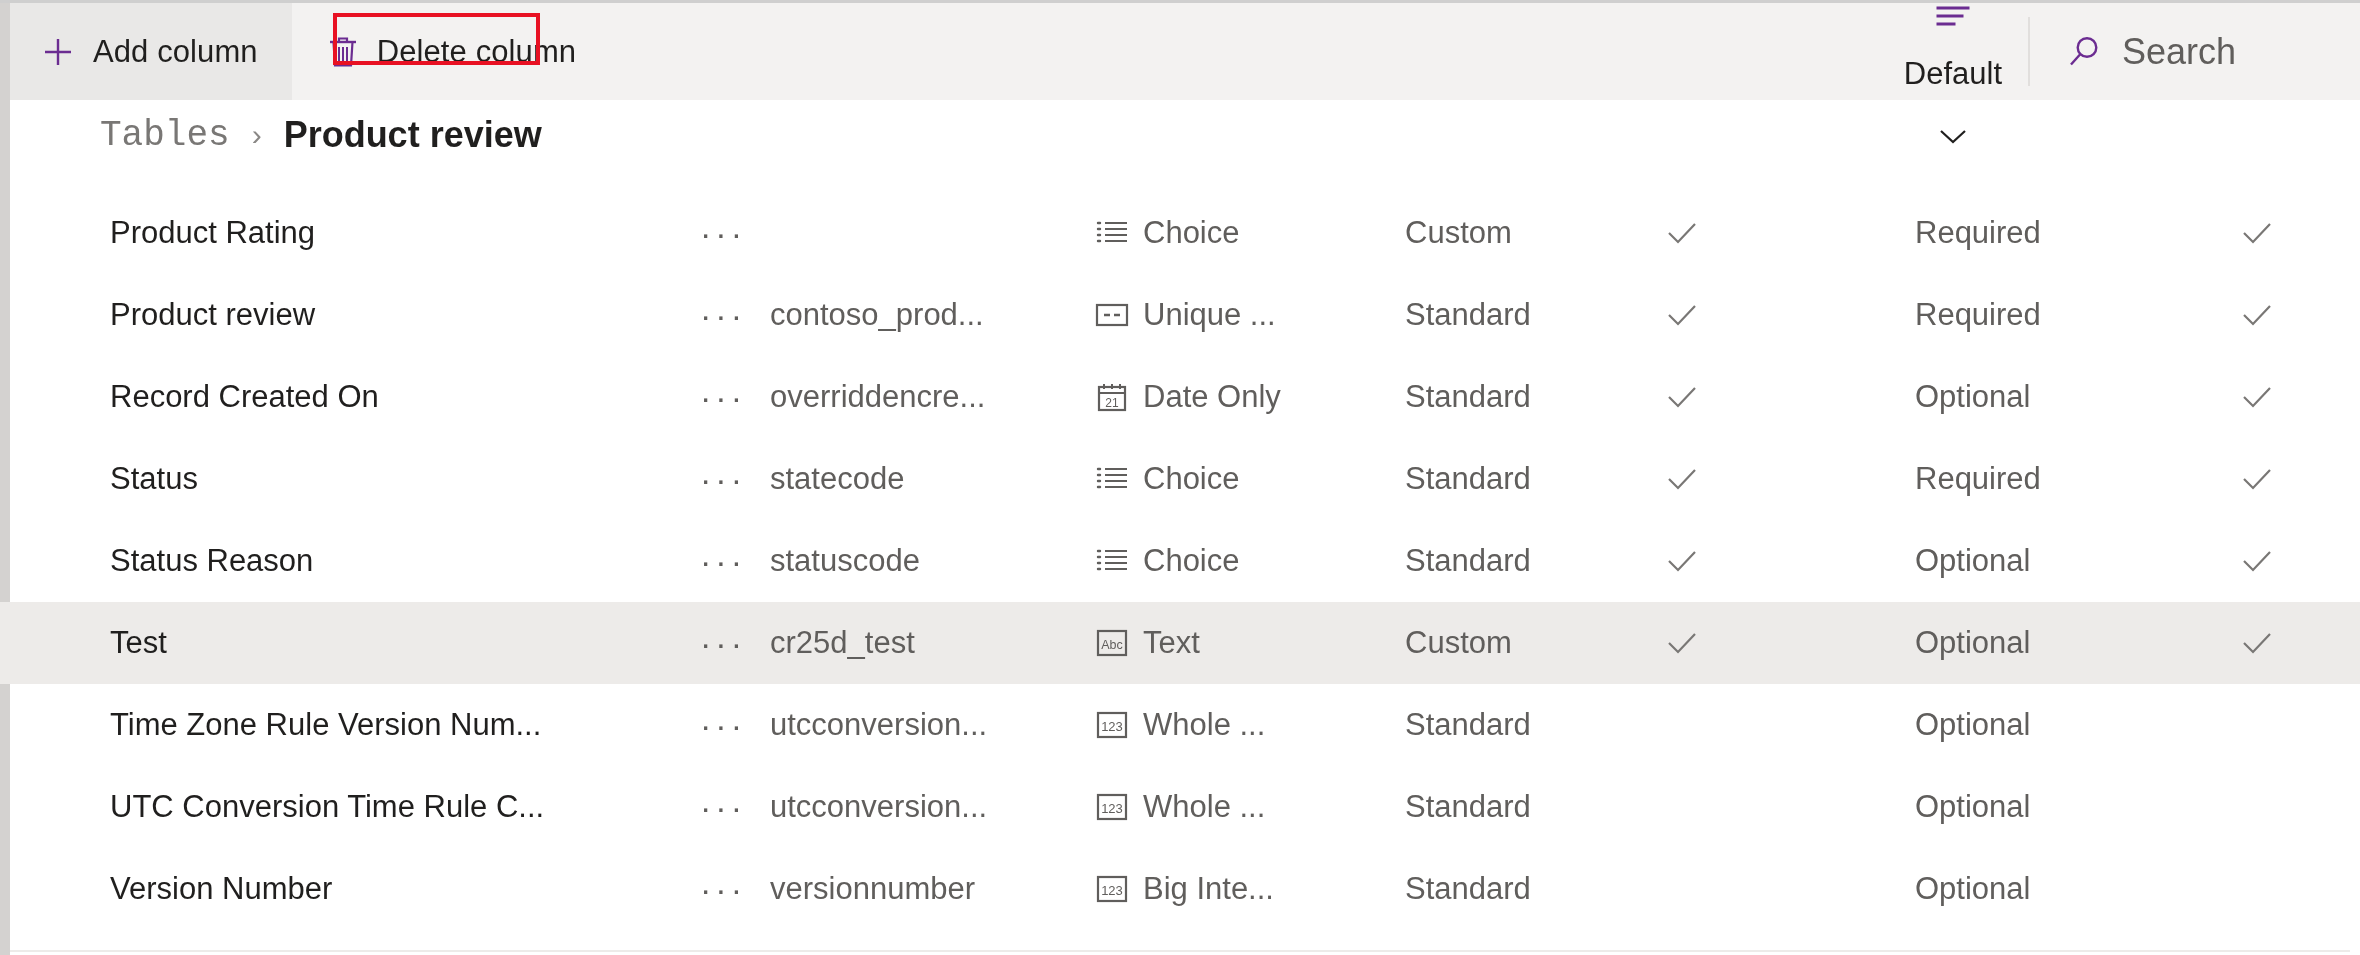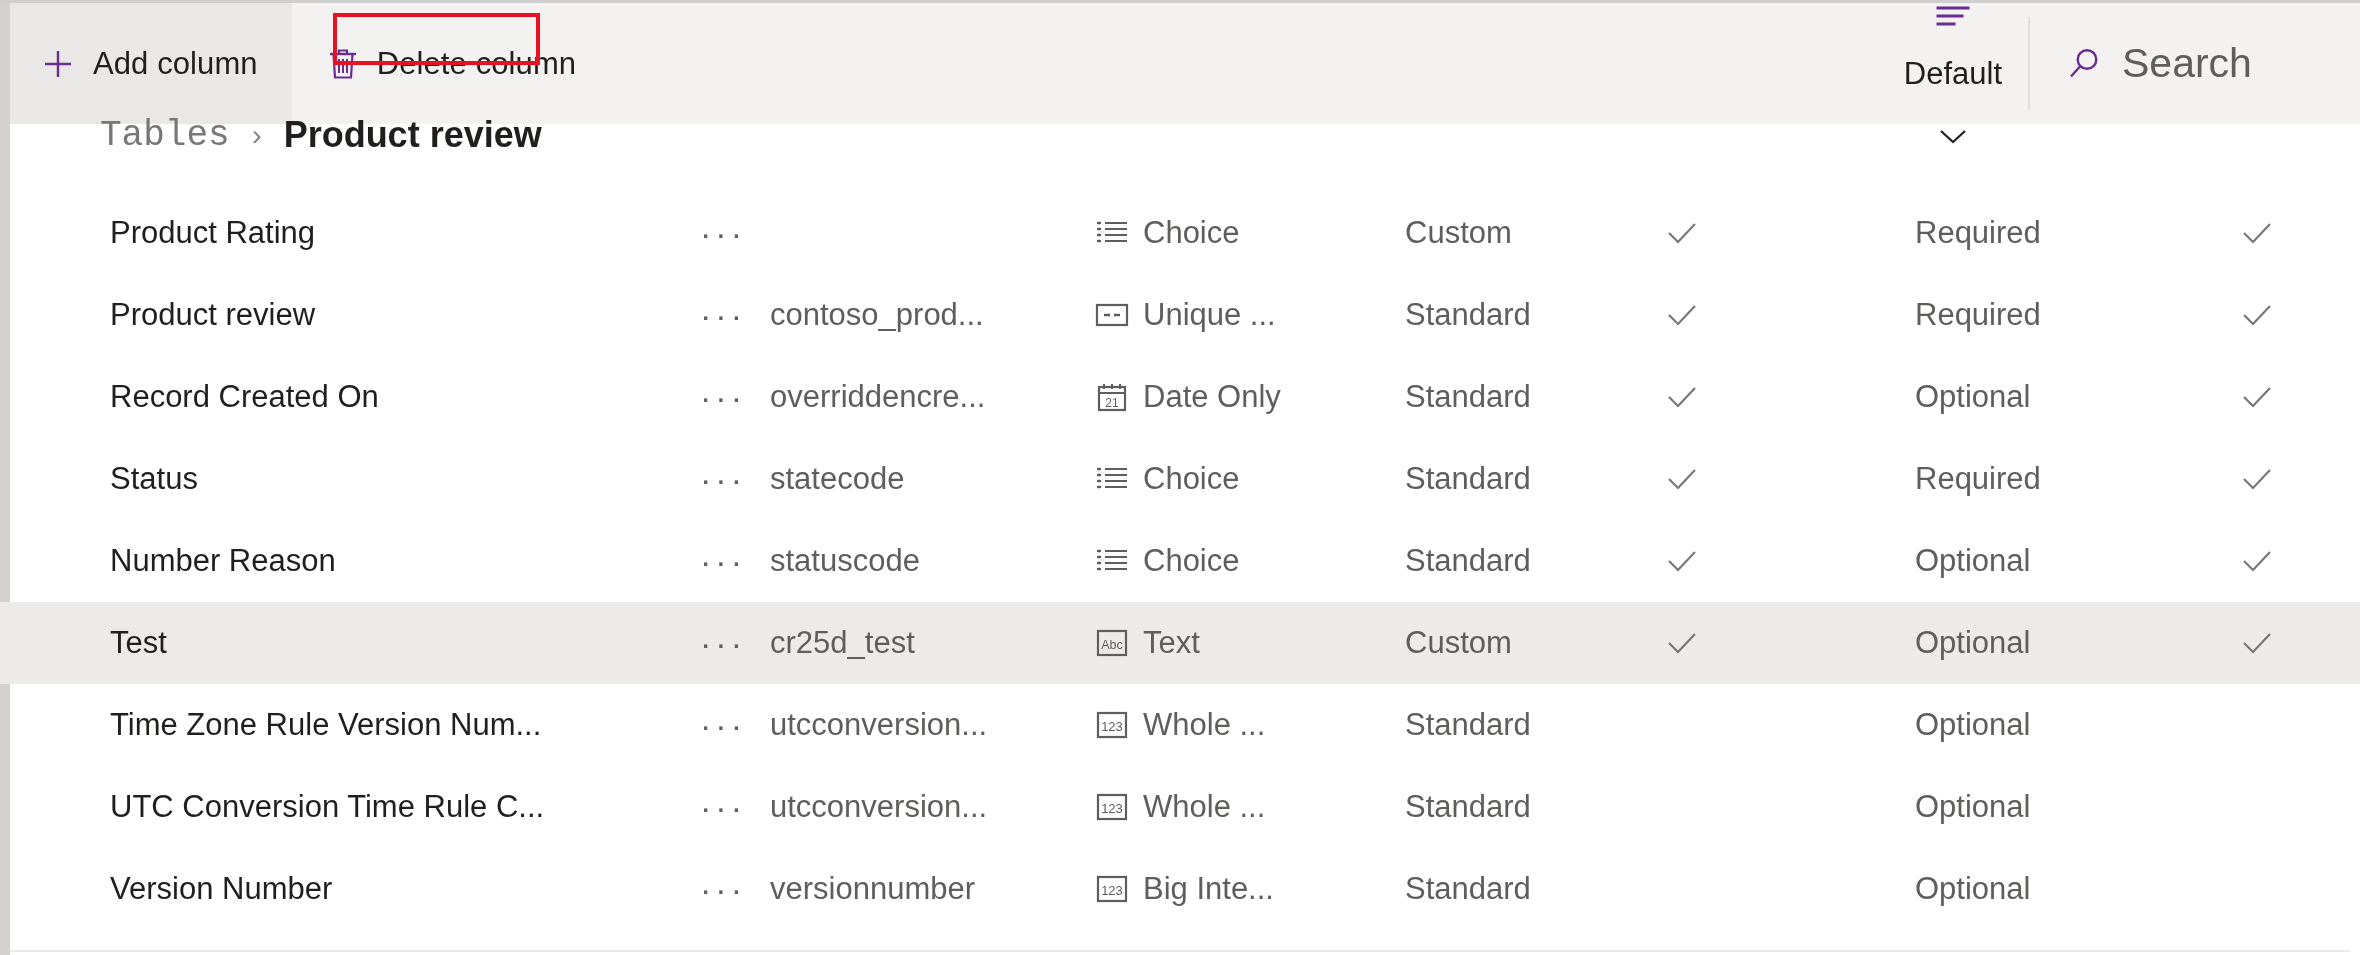--- a/index.html
+++ b/index.html
@@ -6,21 +6,21 @@
   html, body {
     width: 2360px; height: 955px;
     background: #ffffff;
     font-family: "Liberation Sans", "DejaVu Sans", sans-serif;
     overflow: hidden;
   }
   #app { position: relative; width: 2360px; height: 955px; background: #fff; }
 
   
   .commandbar {
-    position: absolute; left: 0; top: 0; width: 2360px; height: 124px;
+    position: absolute; left: 0; top: 0; width: 2360px; height: 100px;
     background: #f3f2f1;
     border-top: 3px solid #cfcfcf;
     display: flex; align-items: stretch;
   }
   .rail-left {
     width: 10px; background: #d4d2d0; flex: 0 0 10px;
   }
   .cmd-zone-left { display: flex; align-items: stretch; }
 
   .cmd-btn {
@@ -49,21 +49,21 @@
   .cmd-zone-right { display: flex; align-items: stretch; }
   .view-btn {
     display: flex; align-items: center; gap: 27px;
     padding: 0 26px 0 22px; height: 100%; cursor: pointer;
     font-size: 31px; color: #201f1e; white-space: nowrap; flex-direction: column;
   }
   .vdivider { width: 2px; background: #e1dfdd; align-self: stretch; margin: 14px 0; }
   .search-box {
     display: flex; align-items: center; gap: 20px;
     padding: 0 40px 0 36px; height: 100%; cursor: text;
-    font-size: 41px; color: #605e5c; white-space: nowrap;
+    font-size: 36px; color: #605e5c; white-space: nowrap;
     min-width: 330px;
   }
   .chev { color: #201f1e; }
 
   
   .breadcrumb {
     position: absolute; left: 0; top: 100px; width: 2360px;
     height: 70px;
     display: flex; align-items: center; gap: 0;
     padding-left: 100px;
@@ -310,21 +310,21 @@
             <span class="chk">
               <svg width="34" height="30" viewBox="0 0 34 30">
                 <path d="M4 15 L13 24 L30 6" stroke="#797775" stroke-width="2.2" fill="none"></path>
               </svg>
             </span>
           </div>
         </div>
       </div>
       <div class="row">
         <div class="row-inner">
-          <div class="cell c-name">Number Reason</div>
+          <div class="cell c-name">Status Reason</div>
           <div class="cell c-dots">···</div>
           <div class="cell c-logical">statuscode</div>
           <div class="cell c-type">
             <span class="type-ico">
               <svg width="32" height="30" viewBox="0 0 32 30">
                 <path d="M2 5 H4 M2 11 H4 M2 17 H4 M2 23 H4" stroke="#605e5c" stroke-width="2.4" fill="none" stroke-linecap="round"></path>
                 <path d="M9 5 H31 M9 11 H31 M9 17 H31 M9 23 H31" stroke="#605e5c" stroke-width="2.2" fill="none"></path>
               </svg>
             </span>
             <span>Choice</span>

